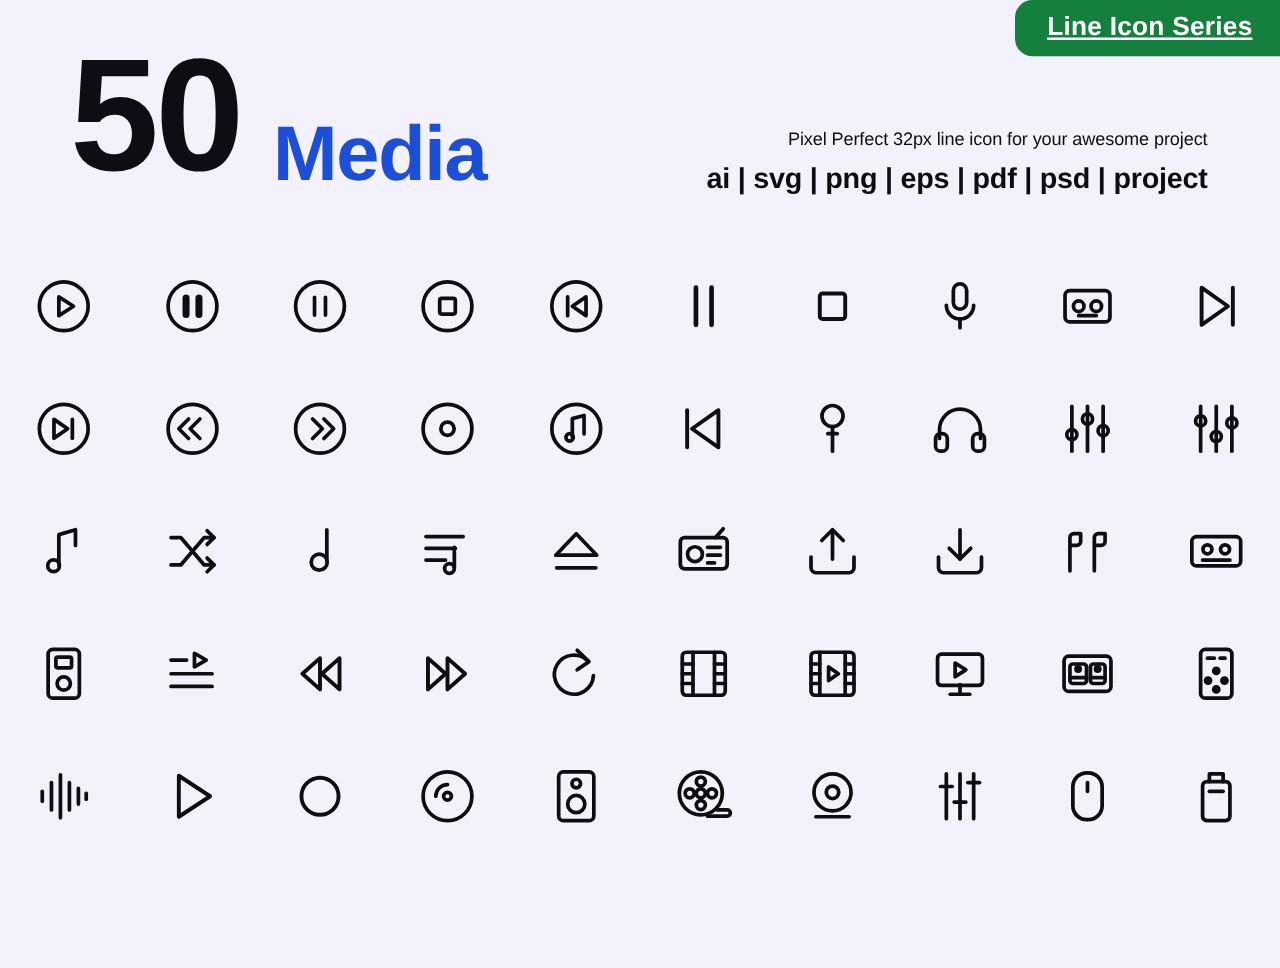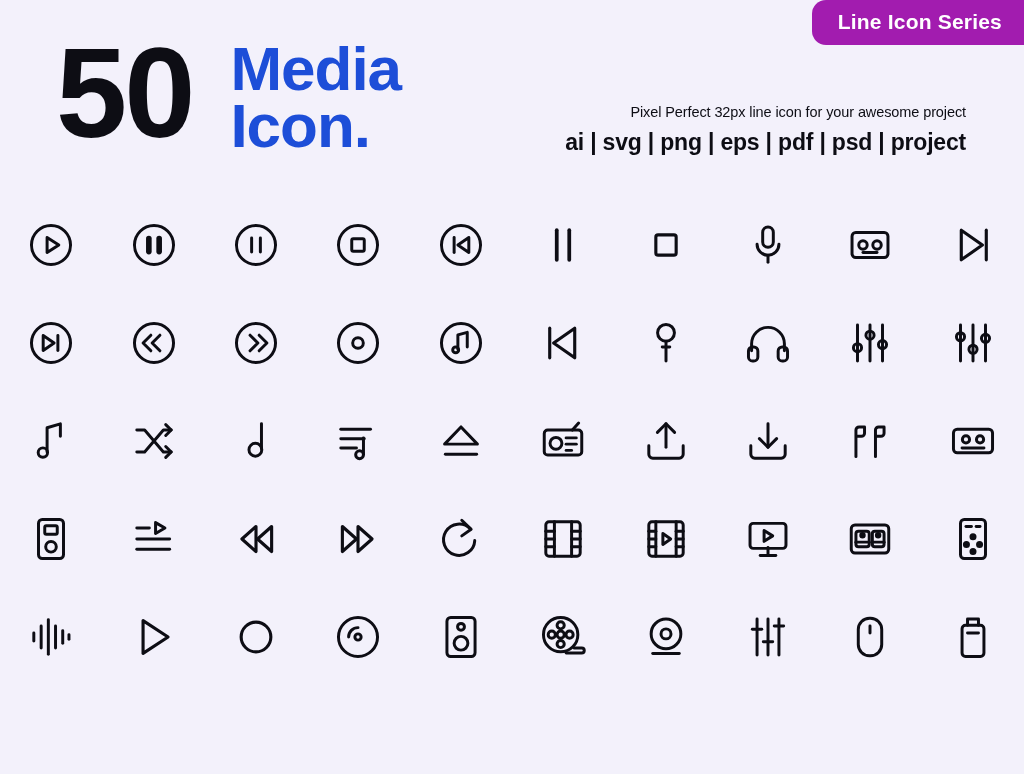--- a/index.html
+++ b/index.html
@@ -11,43 +11,43 @@
     height: 774px;
     background: #f3f1fb;
     font-family: "Liberation Sans", sans-serif;
     overflow: hidden;
     position: relative;
   }
   .badge {
     position: absolute;
     top: 0;
     right: 0;
-    background: #a21caf;
+    background: #15803d;
     color: #ffffff;
     border-radius: 14px 0 0 14px;
     padding: 11px 22px 13px 26px;
     font-size: 21px;
     font-weight: bold;
     letter-spacing: 0.2px;
     line-height: 1;
+    text-decoration: underline;
   }
   .header {
     position: absolute;
     left: 0;
     top: 0;
     width: 1024px;
     height: 190px;
   }
   .title-block {
     position: absolute;
     left: 56px;
     top: 34px;
     display: flex;
-    align-items: flex-start;
-    gap: 12px;
+    align-items: flex-end;
   }
   .big-number {
     font-size: 128px;
     font-weight: bold;
     line-height: 0.92;
     color: #0d0d14;
     letter-spacing: -3px;
   }
   .title-words {
     margin-left: 26px;
@@ -104,21 +104,20 @@
 
 <div class="badge">
   <span>Line Icon Series</span>
 </div>
 
 <div class="header">
   <div class="title-block">
     <div class="big-number">50</div>
     <div class="title-words">
       <div>Media</div>
-      <div>Icon.</div>
     </div>
   </div>
   <div class="right-block">
     <div class="tagline">Pixel Perfect 32px line icon for your awesome project</div>
     <div class="formats">ai | svg | png | eps | pdf | psd | project</div>
   </div>
 </div>
 
 <div class="grid">
 

